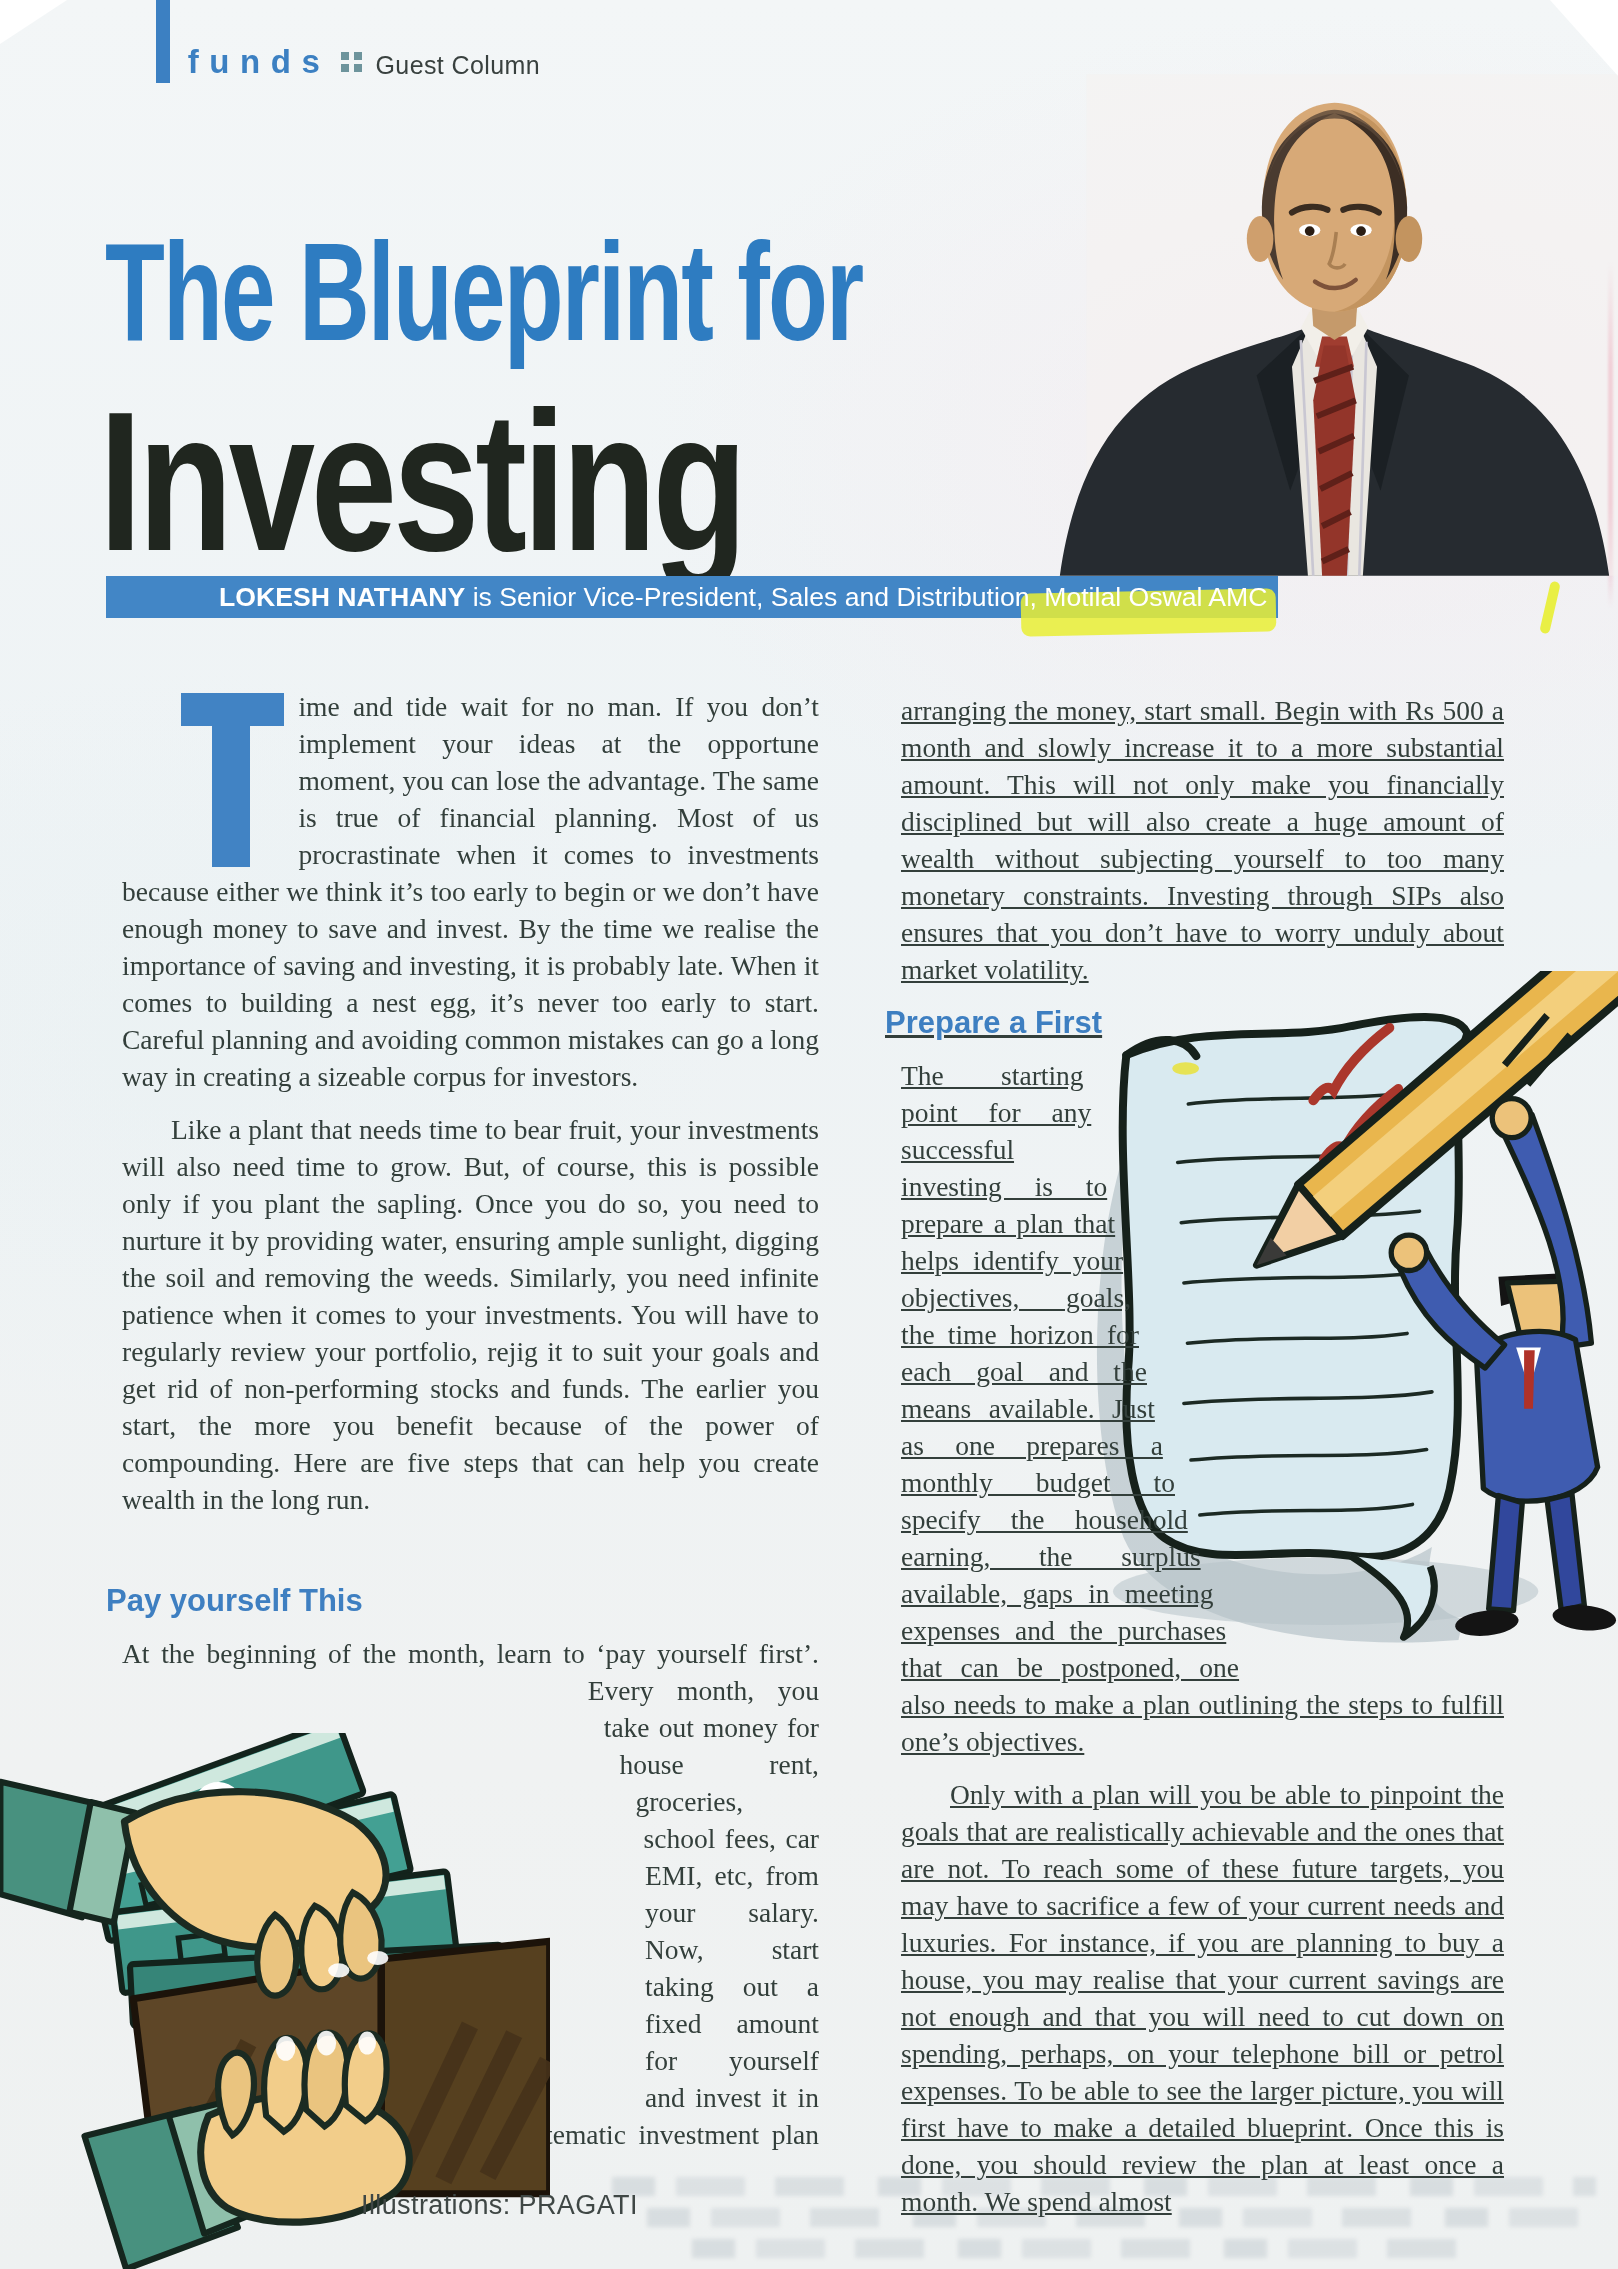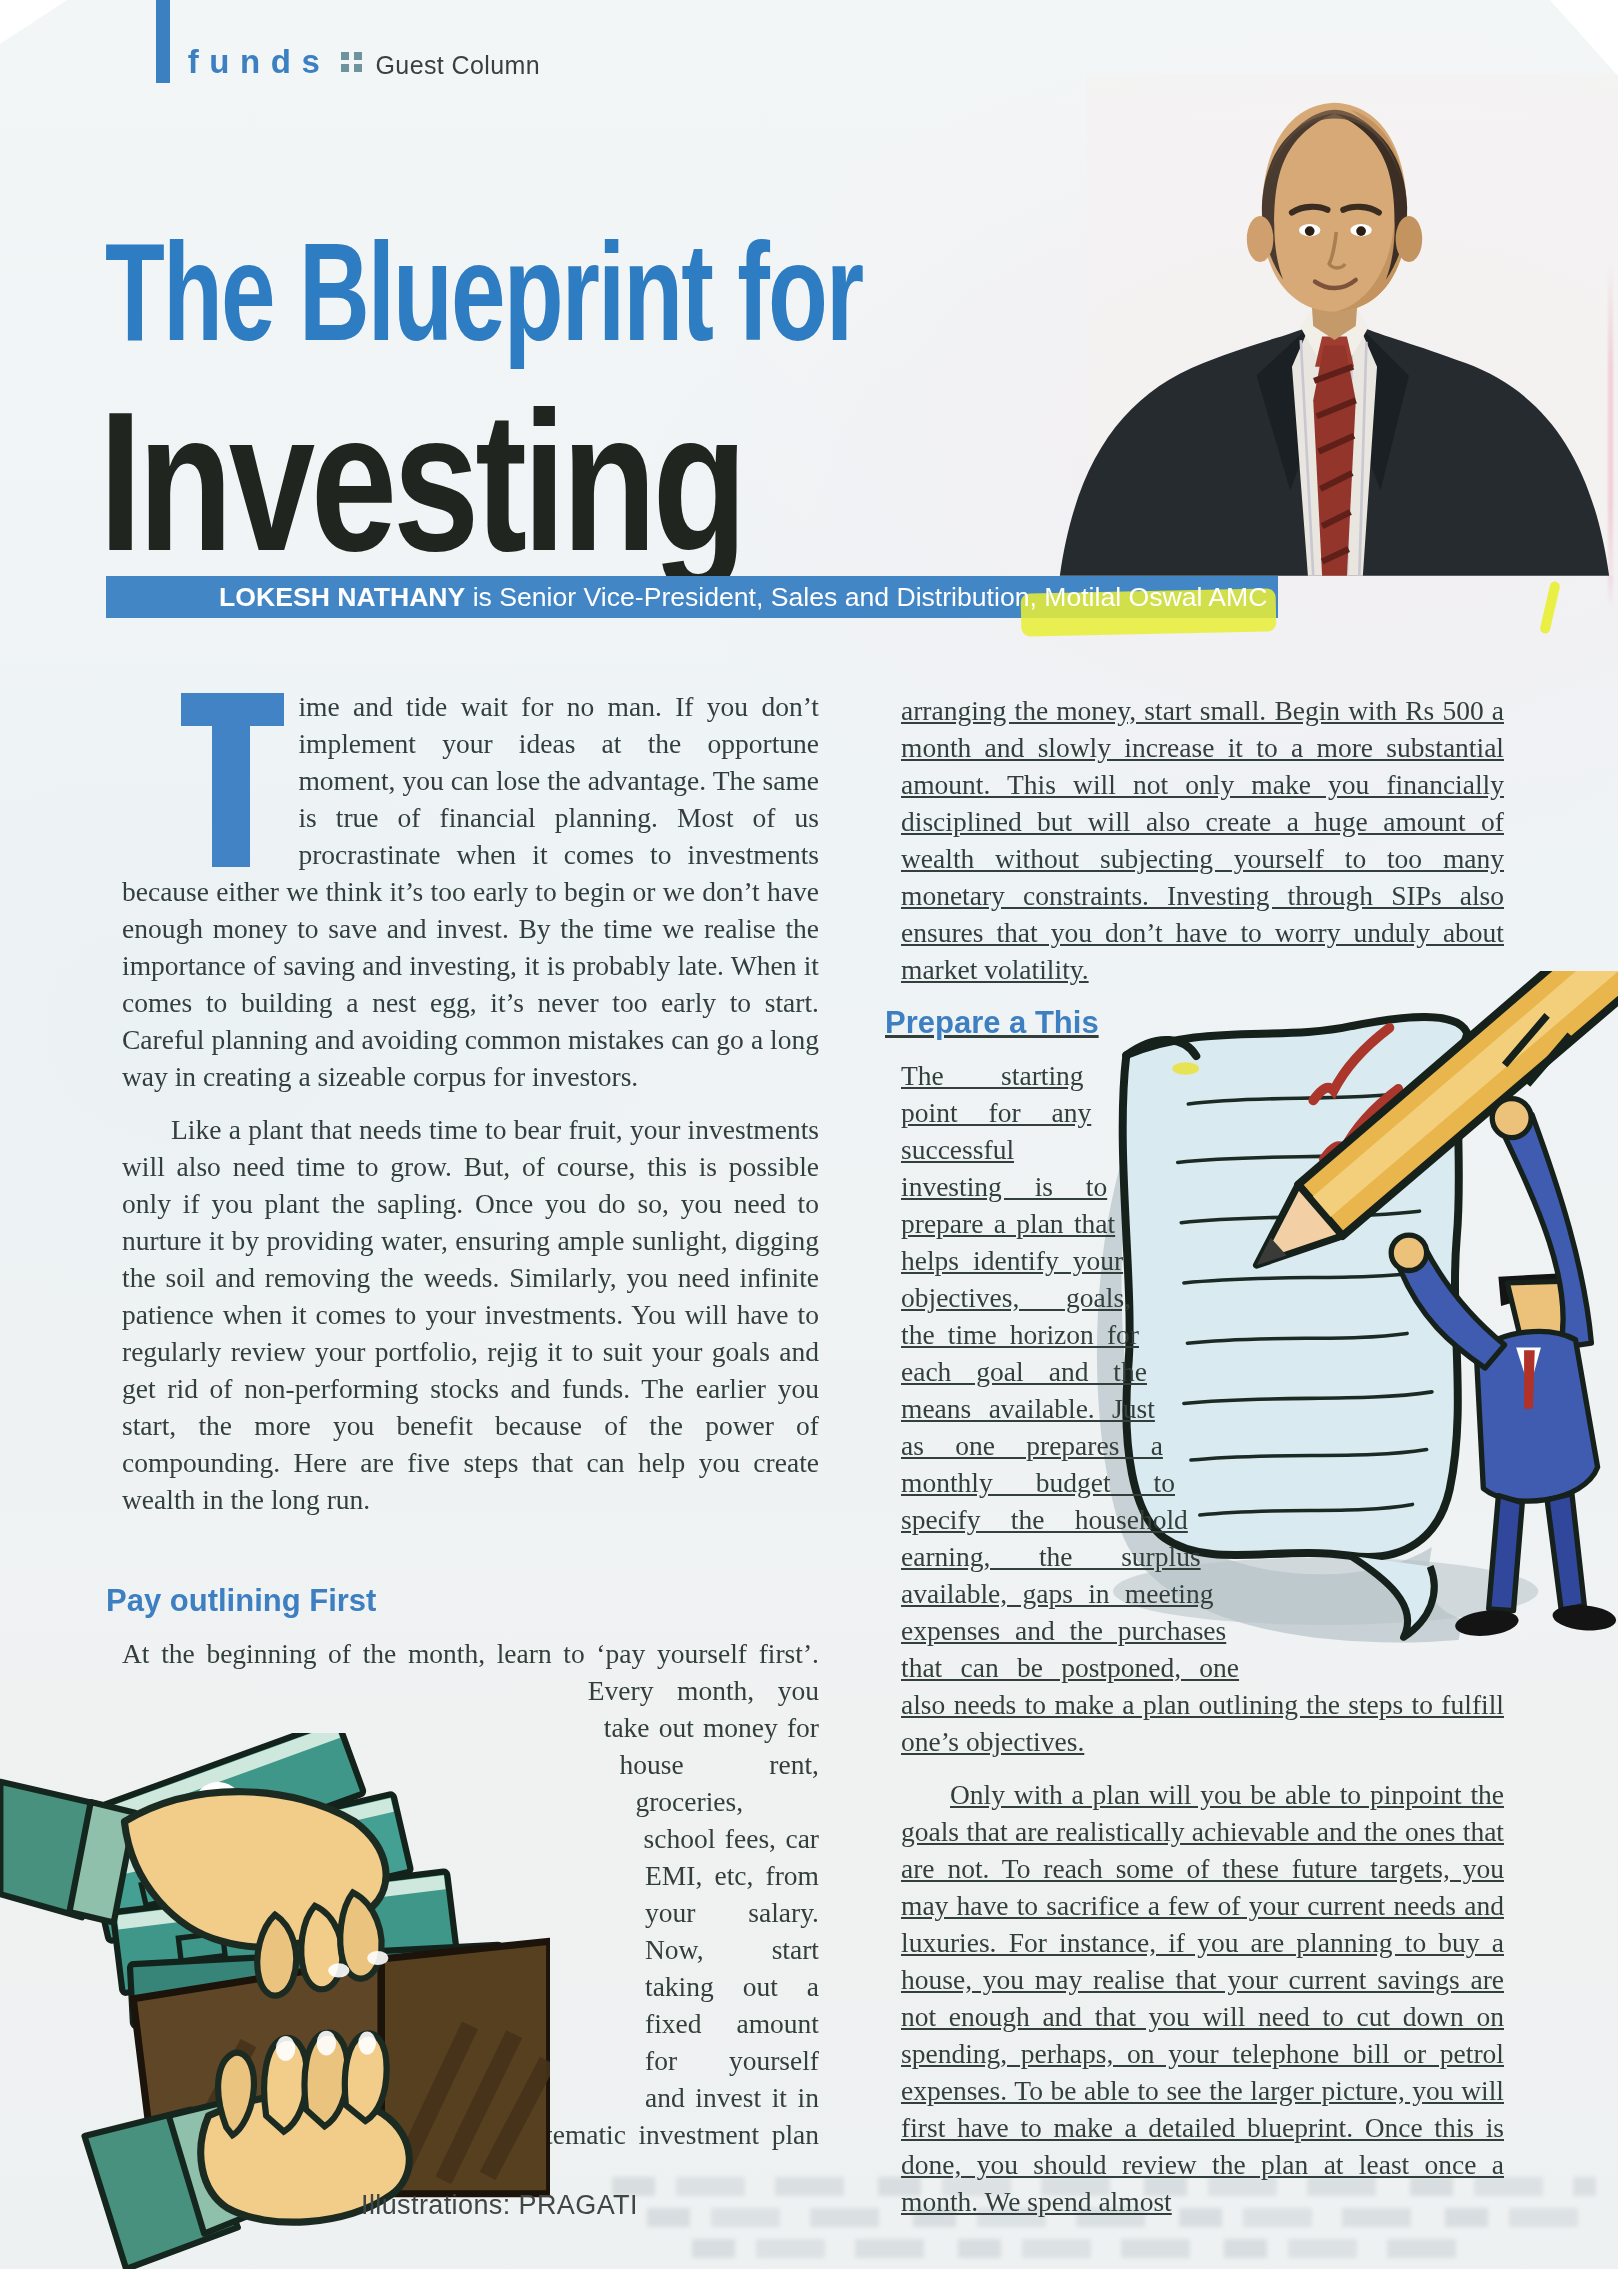--- a/index.html
+++ b/index.html
@@ -143,32 +143,32 @@
     <p>
       <span class="dropcap">
         <span class="t-bar"></span>
           <span class="t-stem"></span>
         <span class="sr">T</span>
       </span><span>ime and tide wait for no man. If you don’t implement your ideas at the opportune moment, you can lose the advantage. The same is true of financial planning. Most of us procrastinate when it comes to investments because either we think it’s too early to begin or we don’t have enough money to save and invest. By the time we realise the importance of saving and investing, it is probably late. When it comes to building a nest egg, it’s never too early to start. Careful planning and avoiding common mistakes can go a long way in creating a sizeable corpus for investors.</span>
     </p>
     <p class="para-indent">
       <span>Like a plant that needs time to bear fruit, your investments will also need time to grow. But, of course, this is possible only if you plant the sapling. Once you do so, you need to nurture it by providing water, ensuring ample sunlight, digging the soil and removing the weeds. Similarly, you need infinite patience when it comes to your investments. You will have to regularly review your portfolio, rejig it to suit your goals and get rid of non-performing stocks and funds. The earlier you start, the more you benefit because of the power of compounding. Here are five steps that can help you create wealth in the long run.</span>
     </p>
-    <h3 id="heading-left" class="section-heading">Pay outlining First</h3>
+    <h3 id="heading-left" class="section-heading">Pay yourself This</h3>
     <p>
       <span class="wrap-spacer-left"></span>
       <span>At the beginning of the month, learn to ‘pay yourself first’. Every month, you take out money for house rent, groceries, school fees, car EMI, etc, from your salary. Now, start taking out a fixed amount for yourself and invest it in equity mutual funds through the systematic investment plan (SIP). If you’re worried about</span>
     </p>
   </div>
 
   <div id="col-right" class="body-col">
     <p>
       <span>arranging the money, start small. Begin with Rs 500 a month and slowly increase it to a more substantial amount. This will not only make you financially disciplined but will also create a huge amount of wealth without subjecting yourself to too many monetary constraints. Investing through SIPs also ensures that you don’t have to worry unduly about market volatility.</span>
     </p>
-    <h3 id="heading-right" class="section-heading">Prepare a This</h3>
+    <h3 id="heading-right" class="section-heading">Prepare a First</h3>
     <p>
       <span class="wrap-spacer-right"></span>
       <span>The starting point for any successful investing is to prepare a plan that helps identify your objectives, goals, the time horizon for each goal and the means available. Just as one prepares a monthly budget to specify the household earning, the surplus available, gaps in meeting expenses and the purchases that can be postponed, one also needs to make a plan outlining the steps to fulfill one’s objectives.</span>
     </p>
     <p class="para-indent">
       <span>Only with a plan will you be able to pinpoint the goals that are realistically achievable and the ones that are not. To reach some of these future targets, you may have to sacrifice a few of your current needs and luxuries. For instance, if you are planning to buy a house, you may realise that your current savings are not enough and that you will need to cut down on spending, perhaps, on your telephone bill or petrol expenses. To be able to see the larger picture, you will first have to make a detailed blueprint. Once this is done, you should review the plan at least once a month. We spend almost</span>
     </p>
   </div>
 
   <svg id="checklist-illus" viewBox="0 0 640 790" xmlns="http://www.w3.org/2000/svg">

